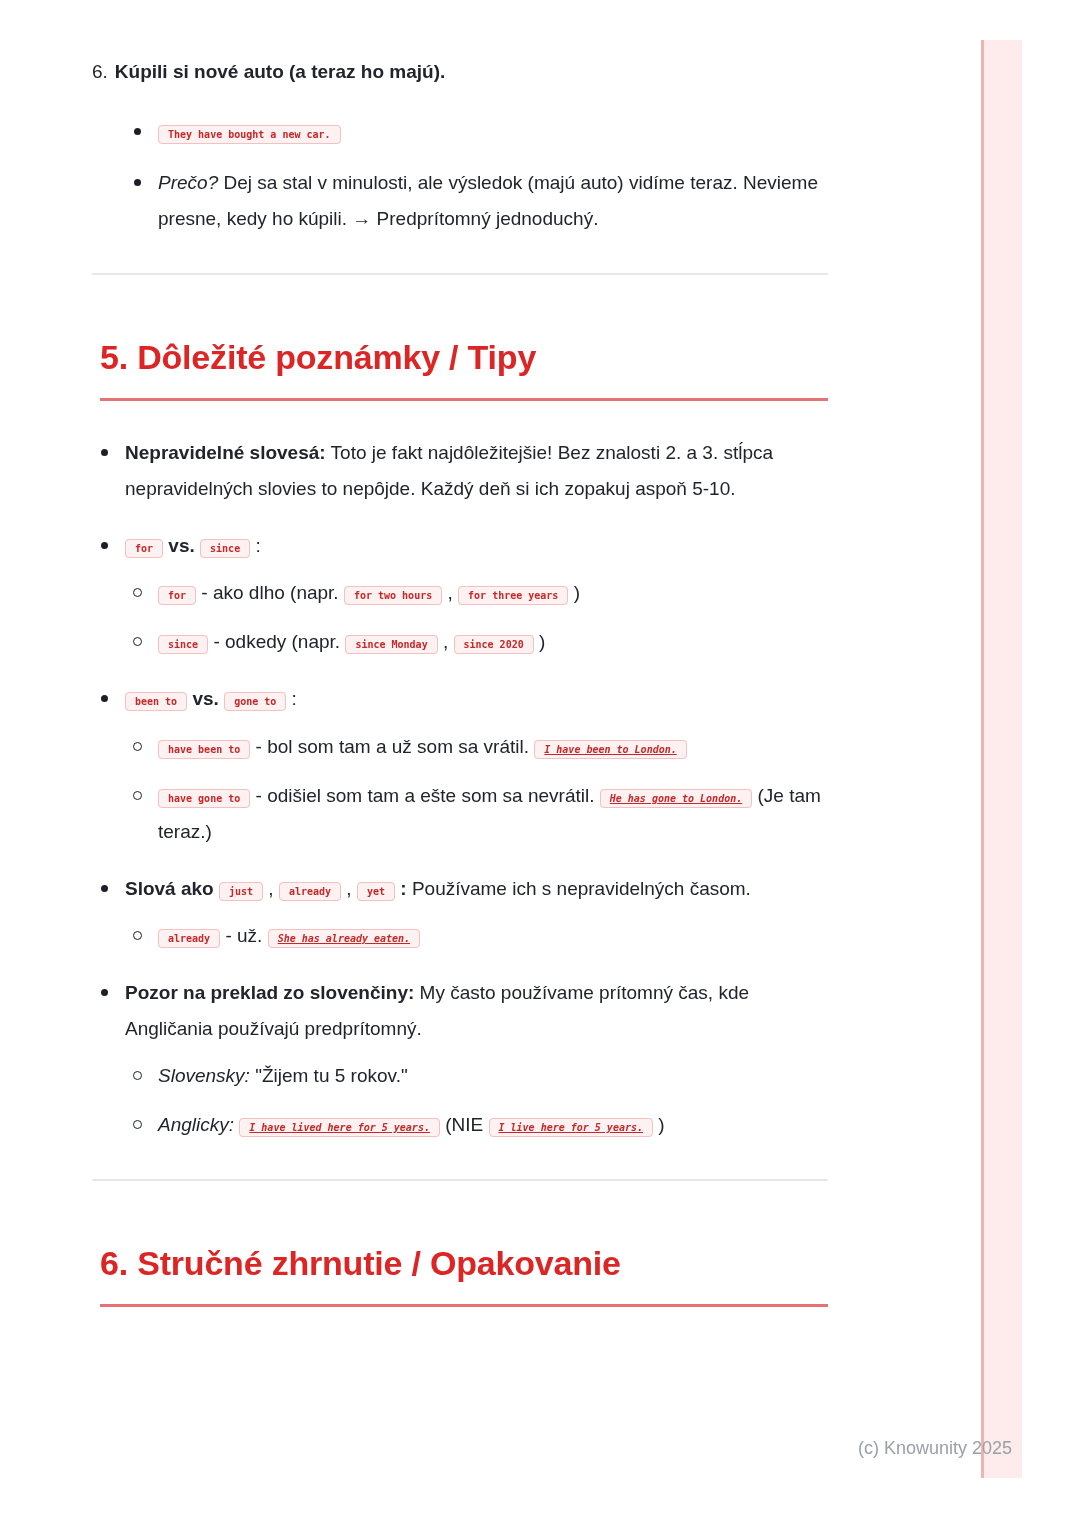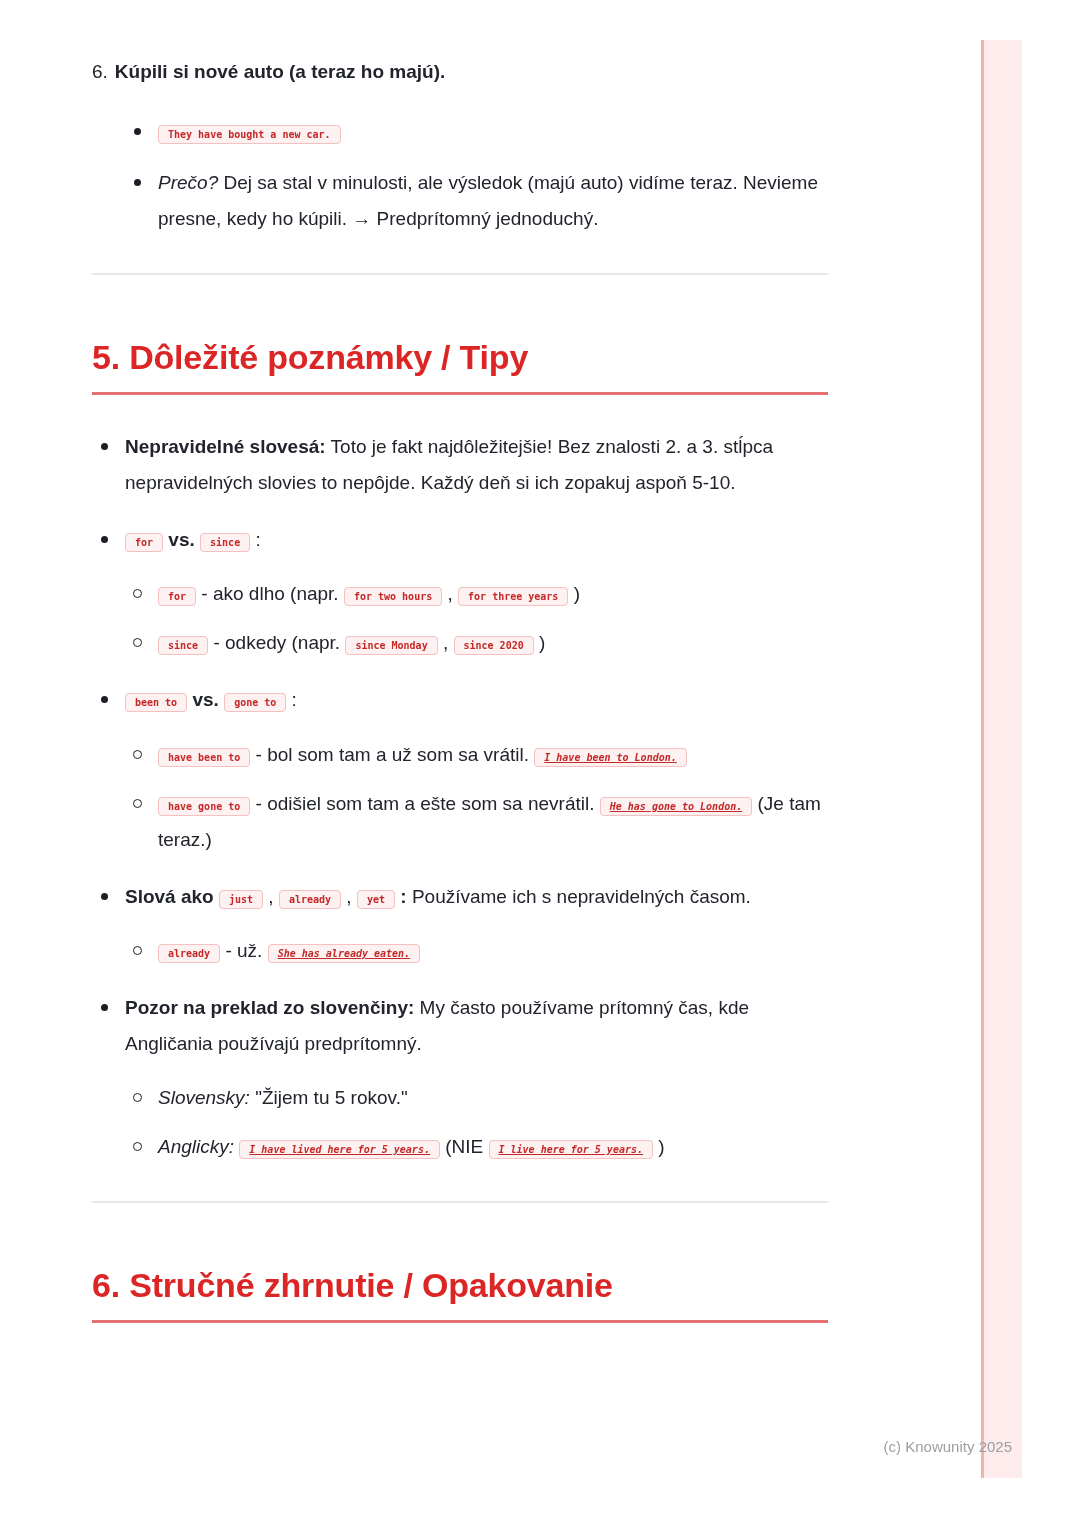--- a/index.html
+++ b/index.html
@@ -38,22 +38,22 @@
     height: 2px;
     background: var(--divider-gray, #e5e7eb);
     border-radius: 1px;
     margin-top: 36px;
   }
   h2 {
     color: var(--accent-red, #dc2626);
     font-size: 34px;
     font-weight: 700;
     letter-spacing: -0.2px;
-    margin: 50px 0 34px 0;
-    padding-bottom: 2px;
+    margin: 50px 0 34px 8px;
+    padding-bottom: 8px;
     border-bottom: 3px solid var(--rule-red, #e57373);
   }
   .numitem { margin-bottom: 24px; }
   .nummark { margin-right: 7px; }
   ul.lst { list-style: none; }
   ul.lst > li { position: relative; padding-left: 33px; }
   ul.disc > li::before {
     content: "";
     position: absolute;
     left: 9px; top: 14px;
@@ -66,28 +66,28 @@
     position: absolute;
     left: 8px; top: 13px;
     width: 7px; height: 7px;
     border-radius: 50%;
     border: 1.6px solid #1c1f26;
     background: transparent;
   }
   ul.ind1 { margin-left: 33px; }
   .content > ul.lst > li { margin-bottom: 21px; }
   .content > ul.ind1 > li { margin-bottom: 15px; }
-  ul.lst ul.lst { margin-top: 18px; }
+  ul.lst ul.lst { margin-top: 11px; }
   ul.lst ul.lst > li { margin-bottom: 13px; }
   .para { font-size: 19px; }
   .footer {
     position: absolute;
     top: 1438px;
     right: 68px;
-    font-size: 15px;
+    font-size: 18px;
     color: var(--footer-gray, #9aa0a6);
     z-index: 2;
   }
   .strip {
     position: absolute;
     top: 40px;
     right: 58px;
     width: 41px;
     height: 1438px;
     background: var(--strip-pink, #fdeceb);

